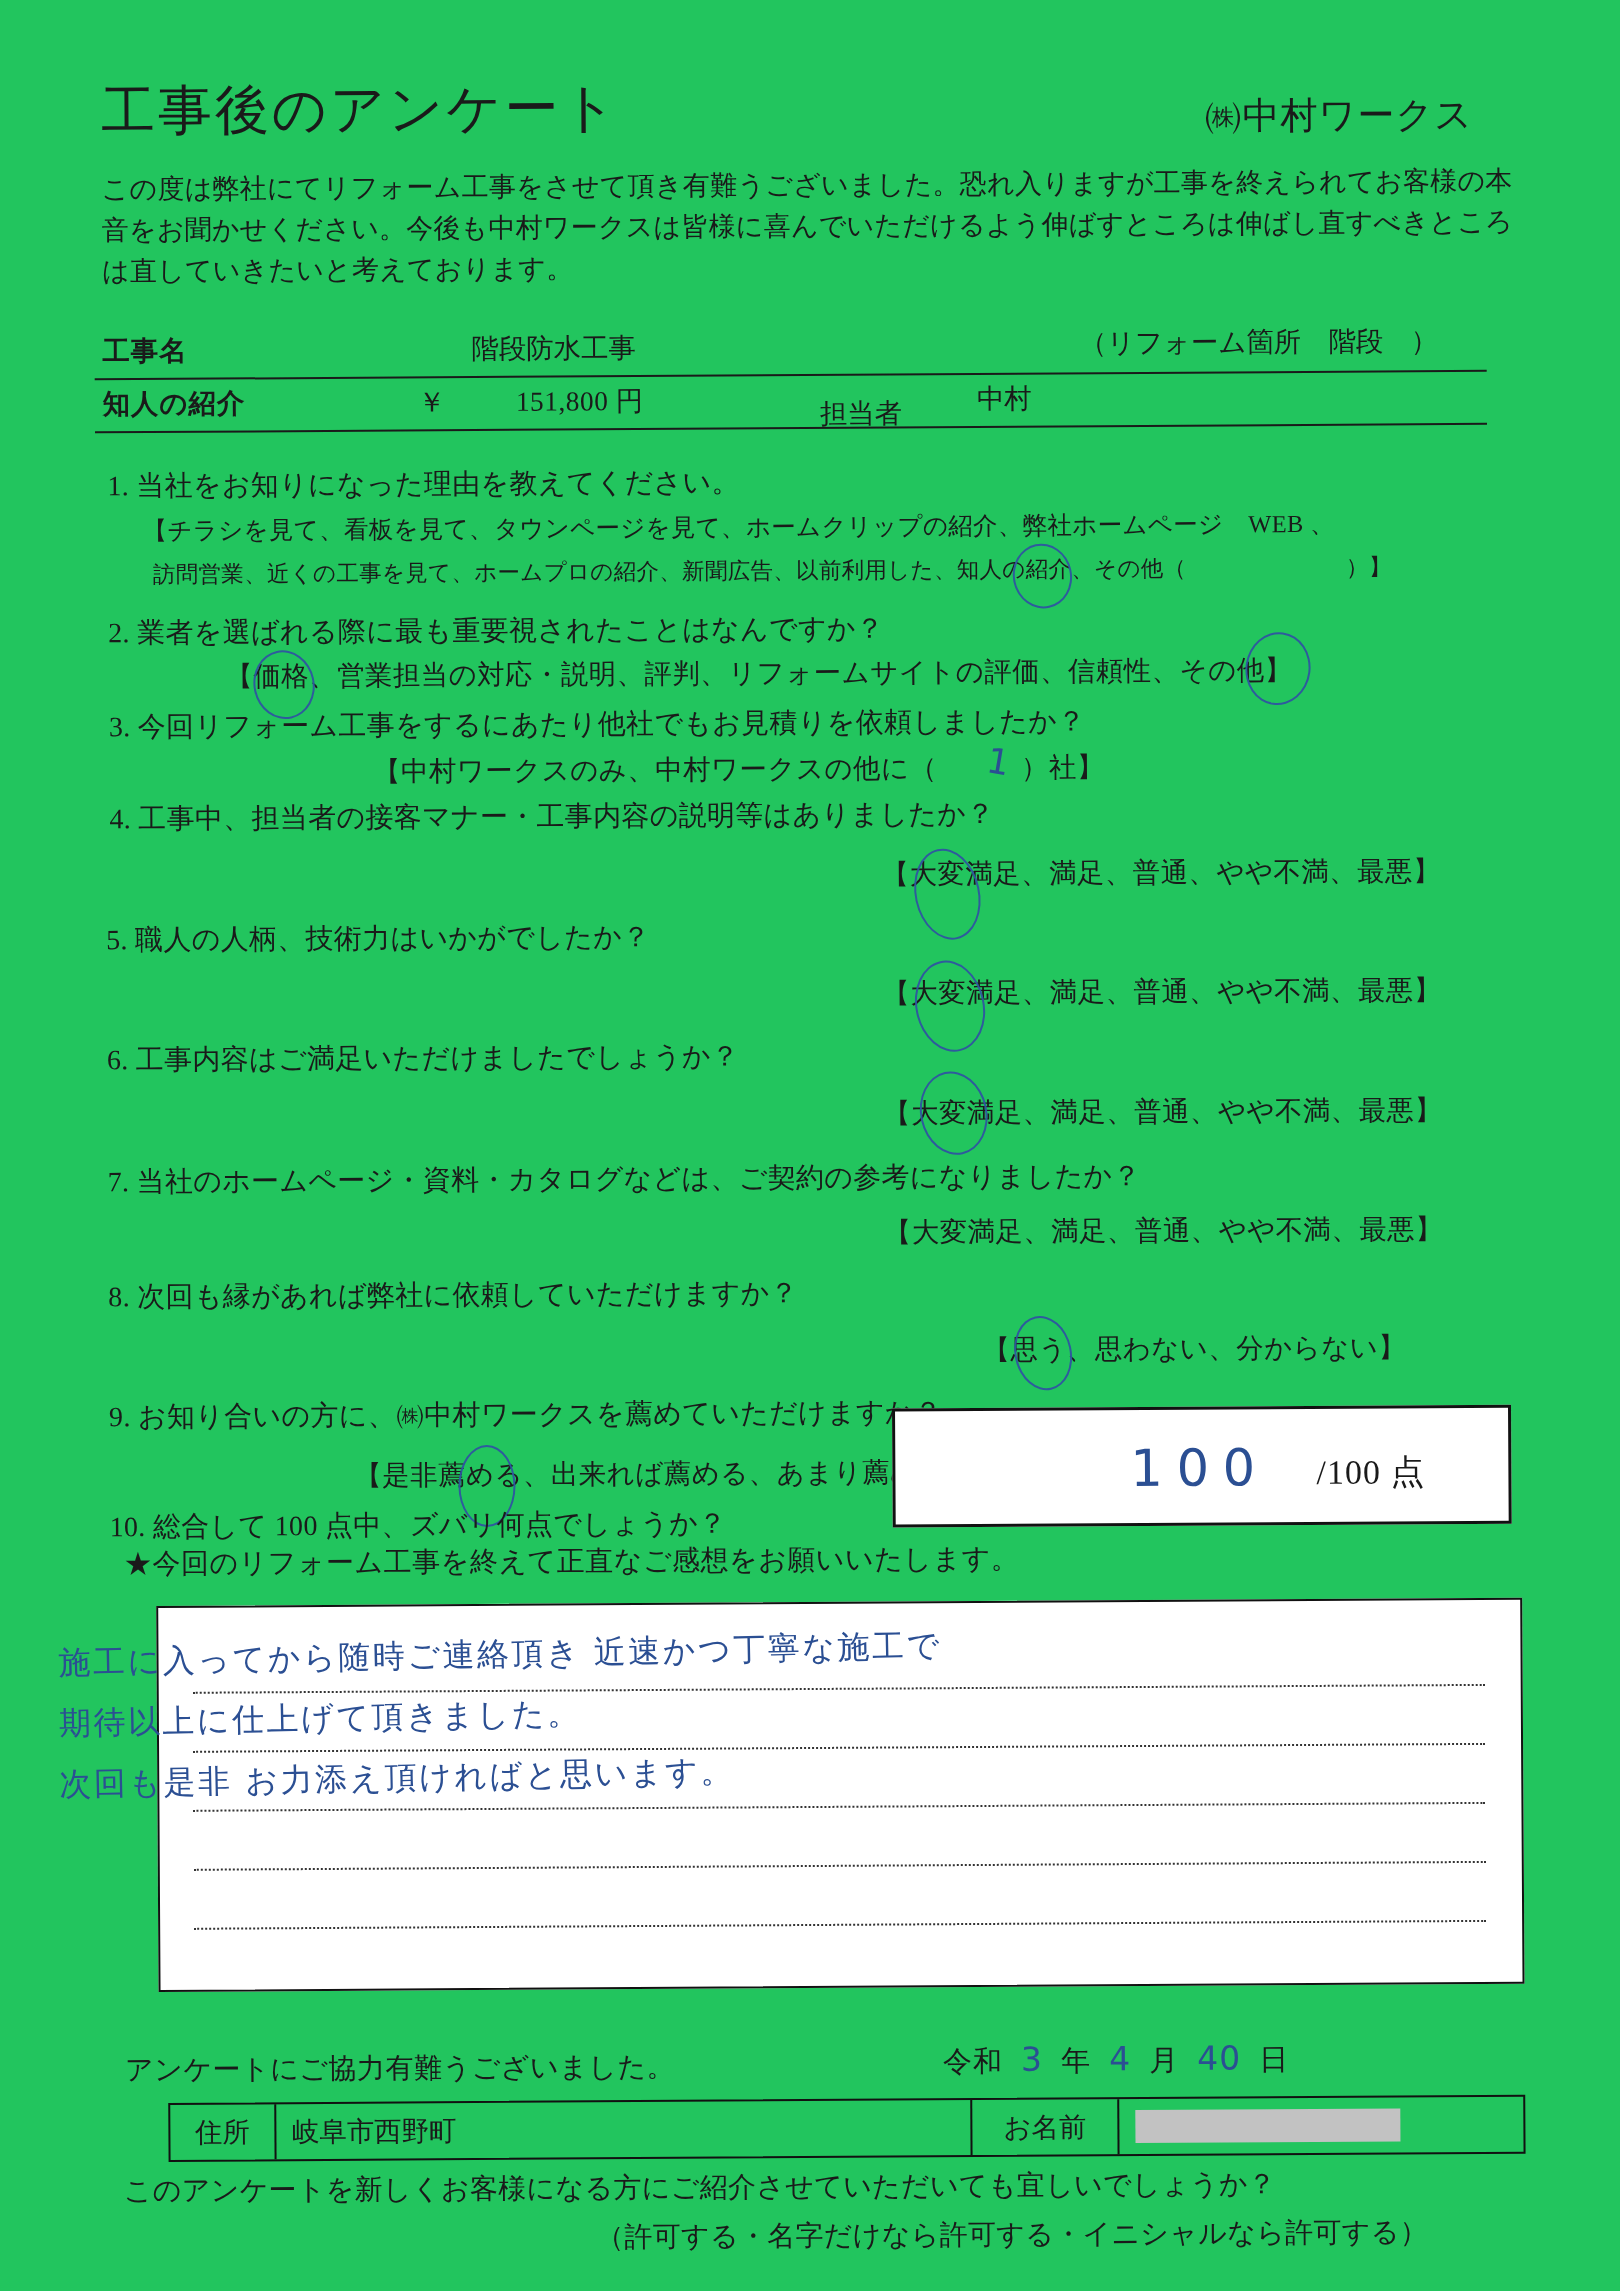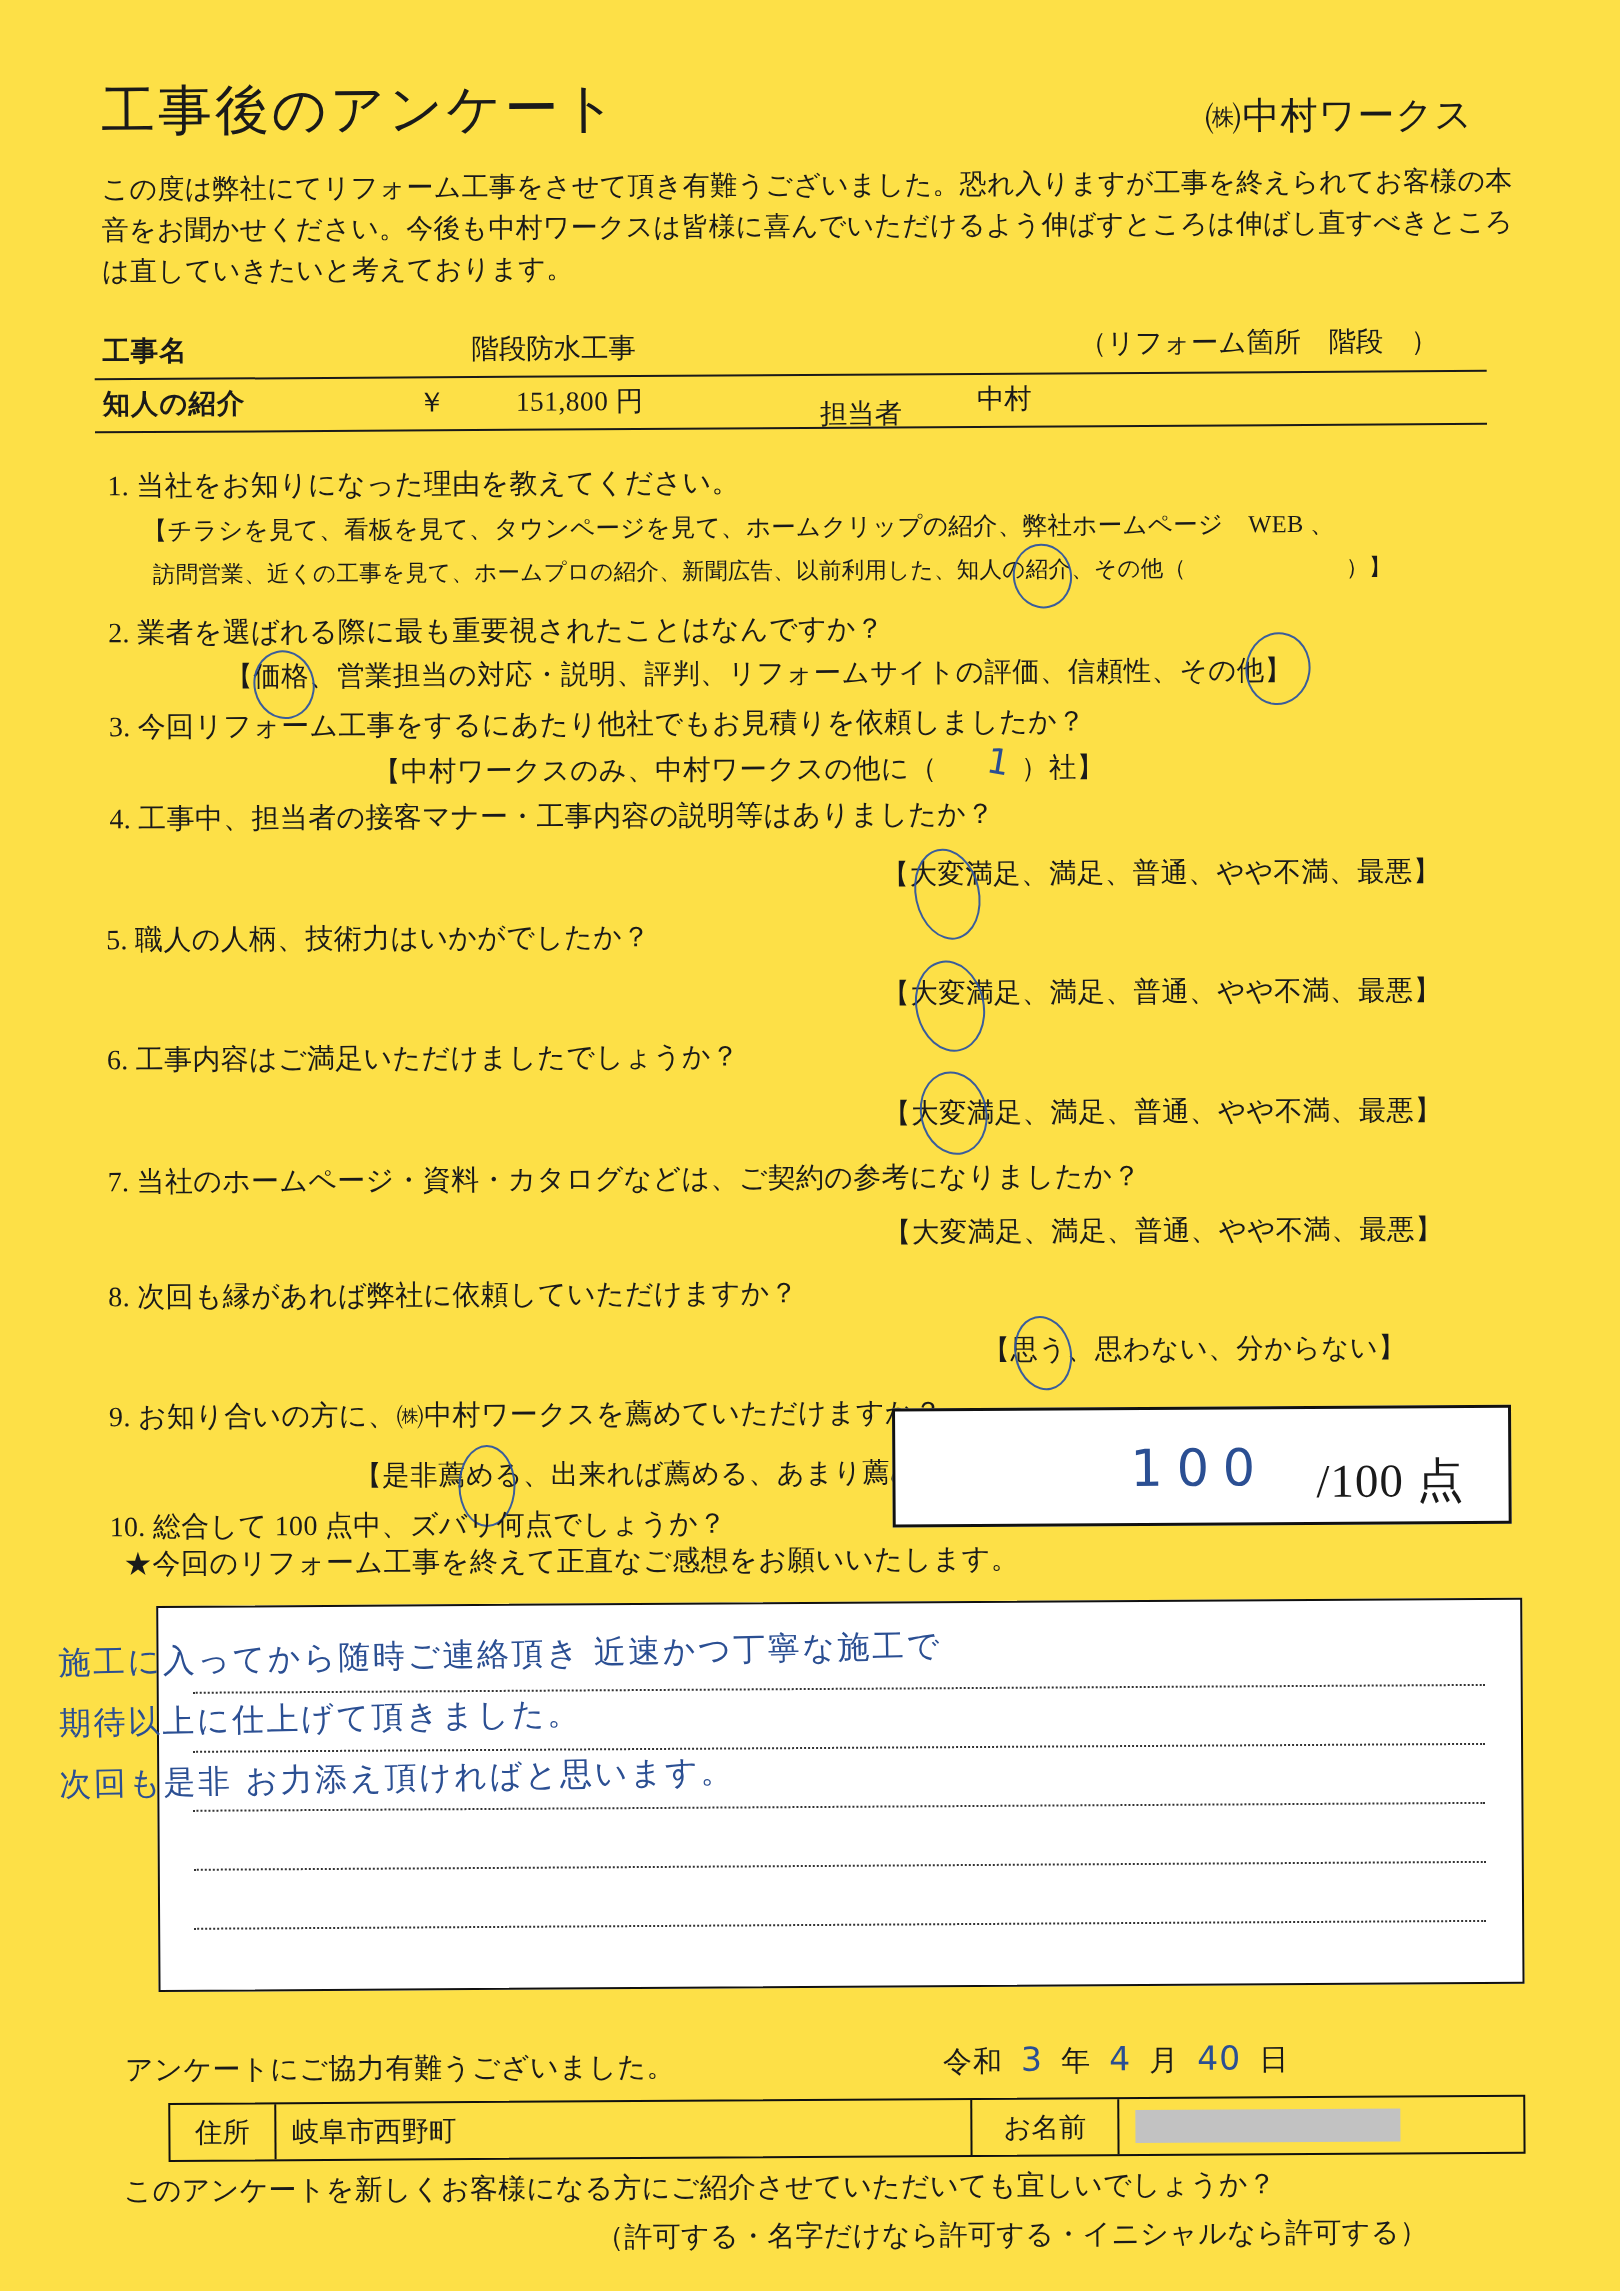--- a/index.html
+++ b/index.html
@@ -8,21 +8,21 @@
     background: #ffffff;
   }
   body {
     font-family: "Liberation Serif", "DejaVu Serif", serif;
     color: #1a1a1a;
   }
   .page {
     position: relative;
     width: 1620px;
     height: 2292px;
-    background: #fde047;
+    background: #22c55e;
     overflow: hidden;
   }
   
   .sheet {
     position: absolute;
     inset: 0;
     transform: rotate(-0.35deg);
     transform-origin: 50% 40%;
   }
 
@@ -132,21 +132,21 @@
     position: absolute;
     left: 1127px;
     top: 1441px;
     font-size: 51px;
     letter-spacing: 13.7px;
   }
   .score-denom {
     position: absolute;
     left: 1313px;
     top: 1453px;
-    font-size: 47px;
+    font-size: 34px;
     letter-spacing: 1px;
   }
 
   .star-line {
     position: absolute;
     left: 120px;
     top: 1541px;
     font-size: 28px;
     letter-spacing: 0.5px;
     white-space: nowrap;

